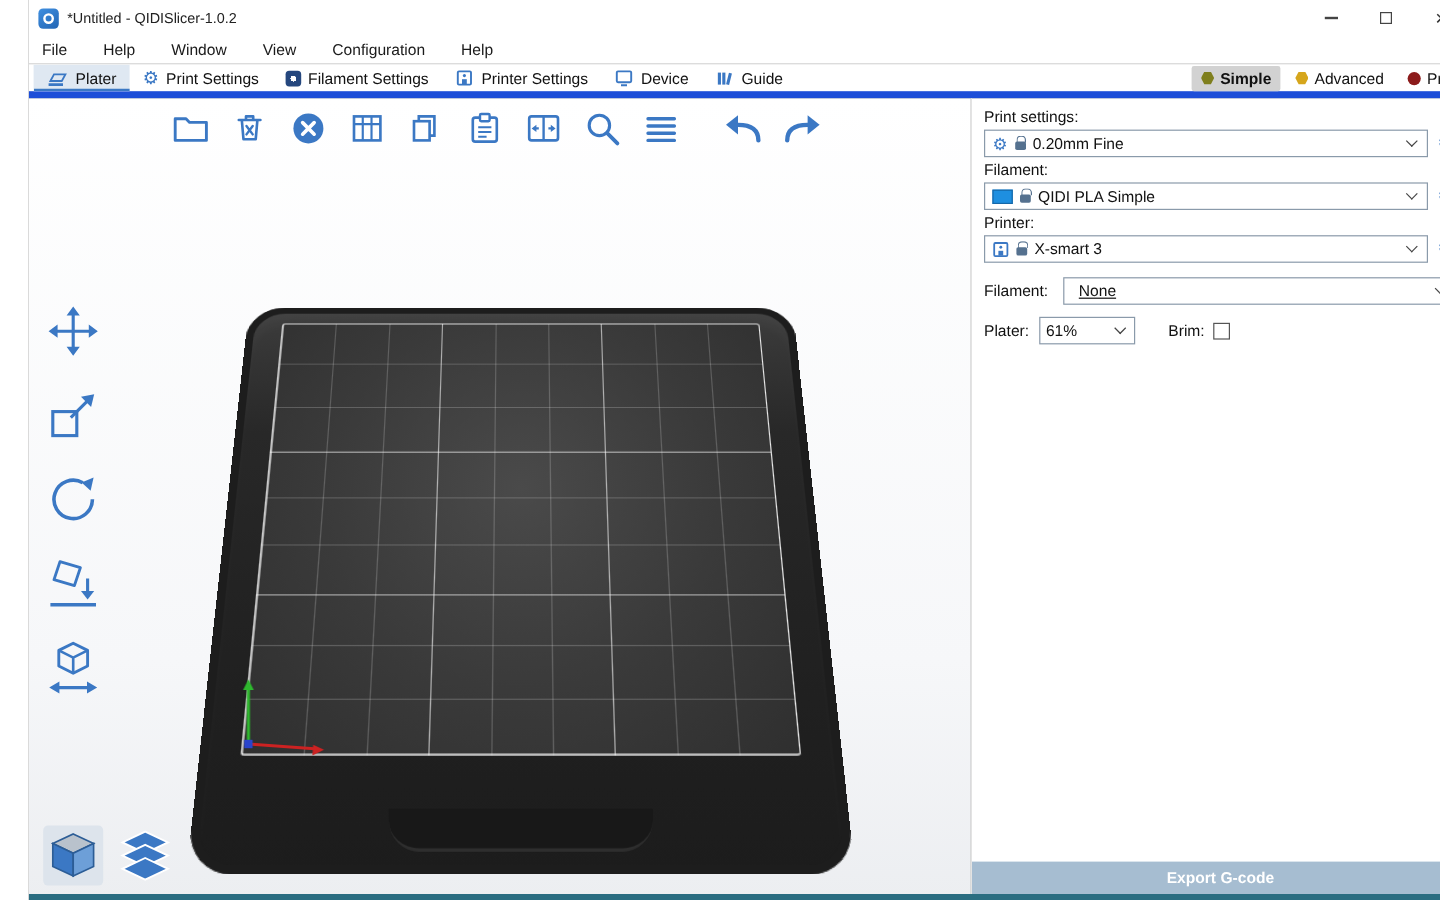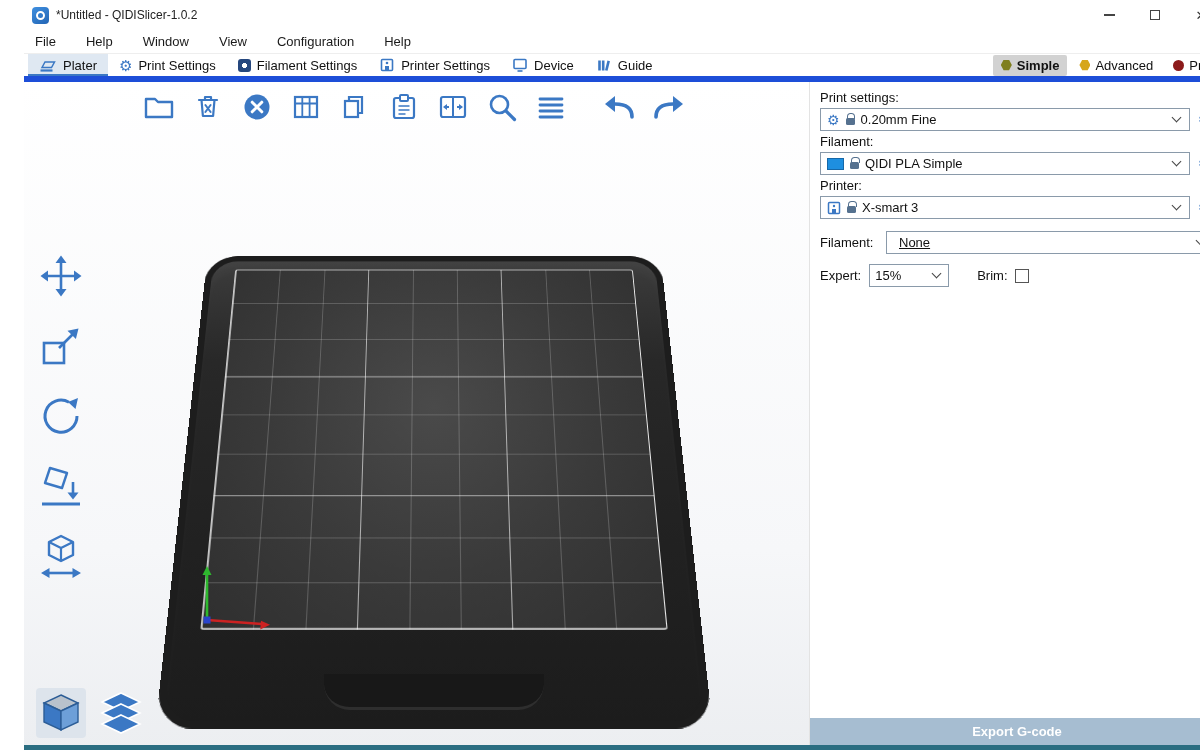--- a/index.html
+++ b/index.html
@@ -361,23 +361,23 @@
 
       <div class="sb-inline supports-row">
         <span class="sb-inline-label">Filament:</span>
         <div class="combo" style="margin-left:4px;text-decoration:underline;">
           <span style="padding-left:6px;">None</span>
           <span class="chev"></span>
         </div>
       </div>
 
       <div class="sb-inline infill-row">
-        <span>Expert:</span>
+        <span>Plater:</span>
         <div class="combo small" style="margin-left:8px;">
-          <span>15%</span>
+          <span>61%</span>
           <span class="chev"></span>
         </div>
         <span class="brim-label">Brim:</span>
         <span class="checkbox"></span>
       </div>
 
       <div class="export-btn">Export G-code</div>
     </div>
   </div>
 

